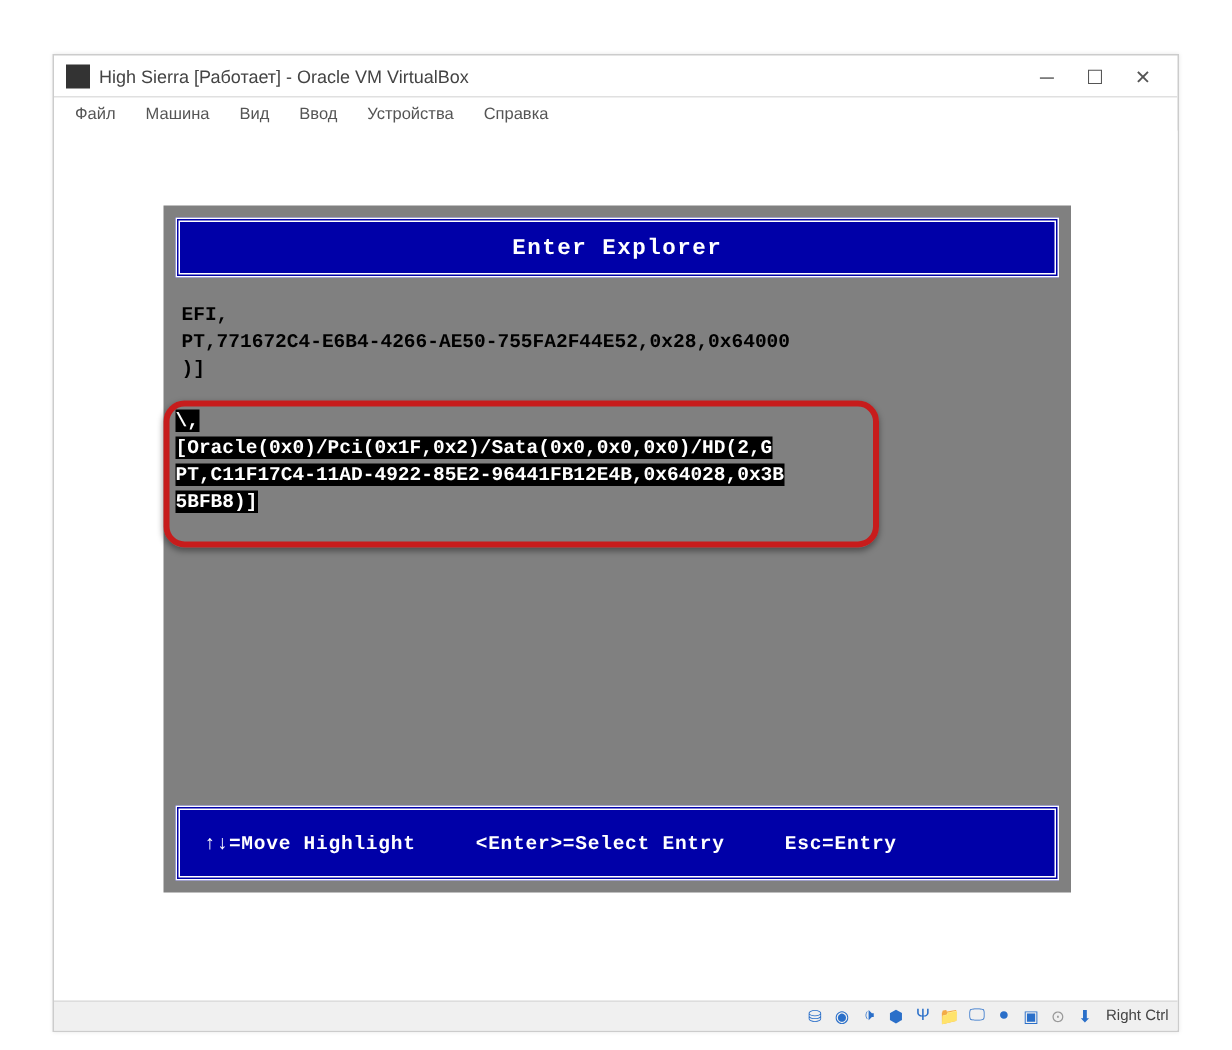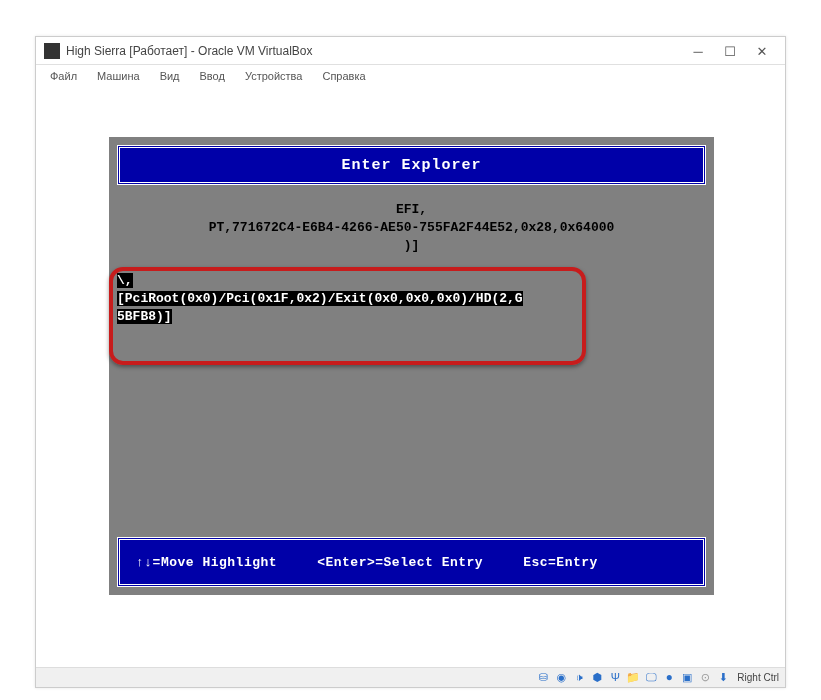--- a/index.html
+++ b/index.html
@@ -16,21 +16,21 @@
     .menu-item { font-size: 11px; color: #555; padding: 2px 8px; cursor: pointer; }
     
     .vm-area { position: absolute; left: 0; top: 50px; right: 0; bottom: 20px; background: #fff; }
     
     .bios-screen { position: absolute; left: 73px; top: 50px; width: 605px; height: 458px; background: #808080; font-family: 'Courier New', monospace; font-weight: bold; }
     
     .bios-header { position: absolute; left: 8px; top: 8px; right: 8px; height: 40px; background: #0000a8; border: 3px double #fff; display: flex; align-items: center; justify-content: center; color: #fff; font-size: 15px; letter-spacing: 1px; }
     
     .bios-content { position: absolute; left: 8px; top: 60px; right: 8px; color: #000; font-size: 13px; line-height: 18px; padding: 4px; }
     
-    .entry1 { margin-bottom: 2px; text-align: center; }
+    .entry1 { margin-bottom: 2px; }
     
     .highlight-frame { position: absolute; left: 0px; top: 130px; width: 477px; height: 98px; border: 4px solid #c71c1c; border-radius: 14px; box-shadow: 0 2px 4px rgba(0,0,0,0.4); background: transparent; }
     
     .selected-entry { position: absolute; left: 8px; top: 135px; font-size: 13px; line-height: 18px; }
     .selected-entry span { background: #000; color: #fff; }
     
     .bios-footer { position: absolute; left: 8px; bottom: 8px; right: 8px; height: 50px; background: #0000a8; border: 3px double #fff; display: flex; align-items: center; color: #fff; font-size: 13px; padding: 0 16px; gap: 40px; letter-spacing: 0.5px; text-align: center; }
     
     .statusbar { position: absolute; left: 0; bottom: 0; right: 0; height: 20px; background: #f0f0f0; border-top: 1px solid #ddd; display: flex; align-items: center; justify-content: flex-end; padding: 0 6px; gap: 2px; }
     .status-icon { width: 16px; height: 14px; font-size: 11px; text-align: center; color: #2a6fc9; }
@@ -66,21 +66,22 @@
       <div class="bios-content">
         <div class="entry1">
           <div>EFI,</div>
           <div>PT,771672C4-E6B4-4266-AE50-755FA2F44E52,0x28,0x64000</div>
           <div>)]</div>
         </div>
       </div>
 
       <div class="selected-entry">
         <div><span>\,</span></div>
-        <div><span>[PciRoot(0x0)/Pci(0x1F,0x2)/Exit(0x0,0x0,0x0)/HD(2,G</span></div>
+        <div><span>[Oracle(0x0)/Pci(0x1F,0x2)/Sata(0x0,0x0,0x0)/HD(2,G</span></div>
+        <div><span>PT,C11F17C4-11AD-4922-85E2-96441FB12E4B,0x64028,0x3B</span></div>
         <div><span>5BFB8)]</span></div>
       </div>
 
       <div class="highlight-frame"></div>
 
       <div class="bios-footer">
         <span>↑↓=Move Highlight</span>
         <span>&lt;Enter&gt;=Select Entry</span>
         <span>Esc=Entry</span>
       </div>

